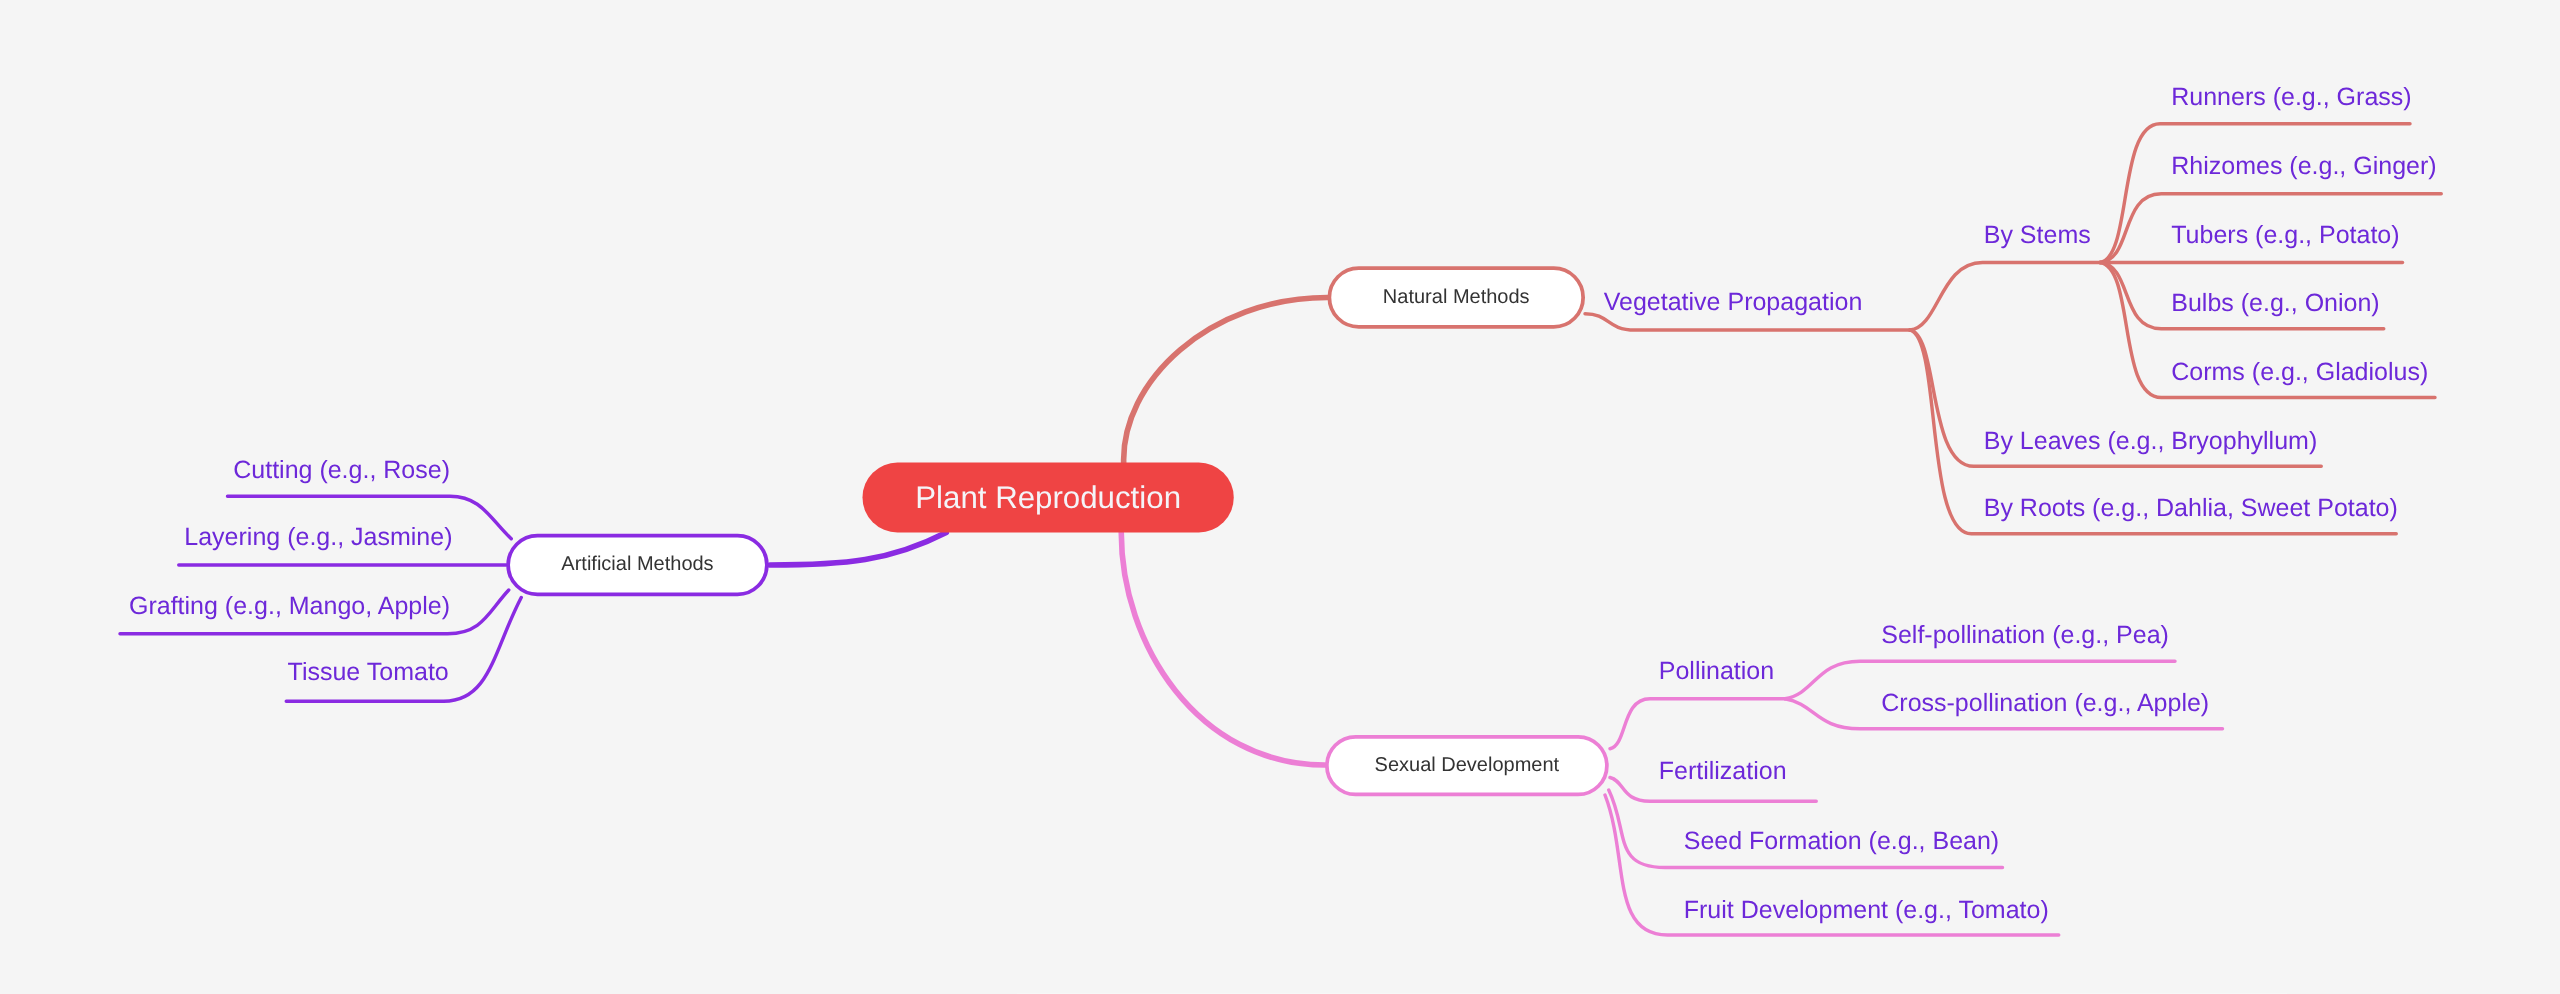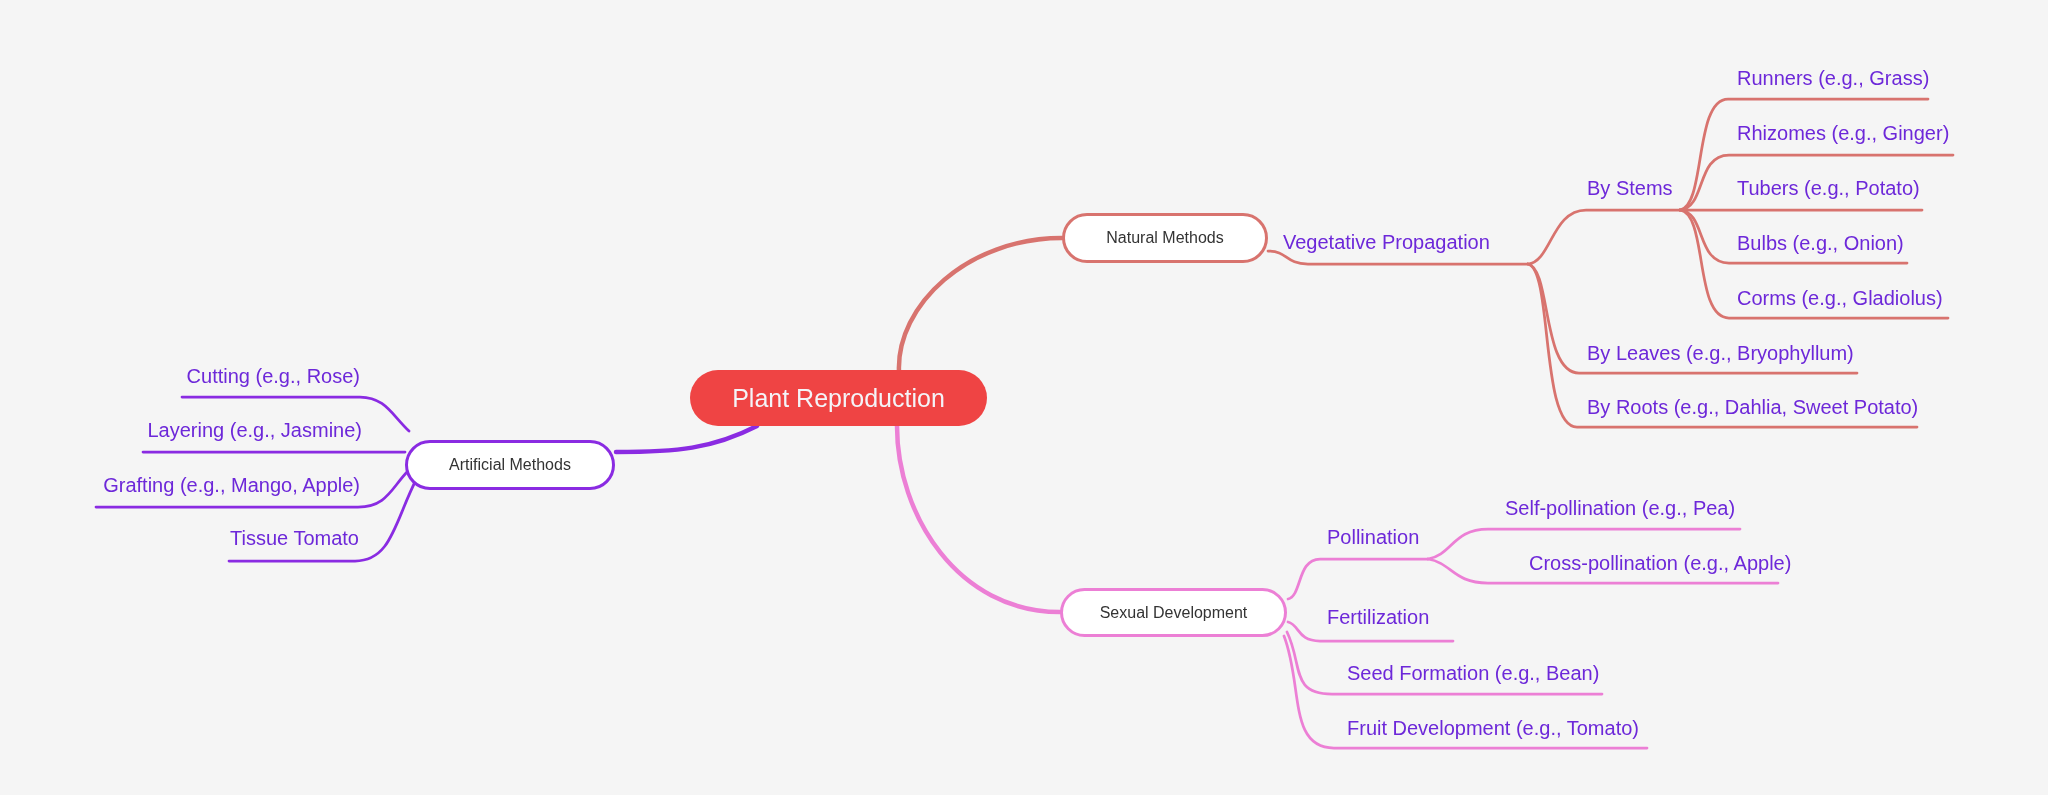--- a/index.html
+++ b/index.html
@@ -94,21 +94,21 @@
   </svg>
 
   <div class="root-pill" style="left:690px; top:370px; width:297px; height:56px;">
       <span>Plant Reproduction</span>
     </div>
 
   <div class="pill natural" style="left:1062px; top:213px; width:206px; height:50px;">
       <span>Natural Methods</span>
     </div>
 
-  <div class="pill artificial" style="left:405px; top:440px; width:210px; height:50px;text-align:right;">
+  <div class="pill artificial" style="left:405px; top:427px; width:210px; height:50px;text-align:right;">
       <span>Artificial Methods</span>
     </div>
 
   <div class="pill sexual" style="left:1060px; top:588px; width:227px; height:49px;">
       <span>Sexual Development</span>
     </div>
 
   <div class="label" style="left:1283px; top:230px;text-align:center;">Vegetative Propagation</div>
   <div class="label" style="left:1587px; top:176px;">By Stems</div>
   <div class="label" style="left:1737px; top:66px;">Runners (e.g., Grass)</div>
@@ -119,18 +119,18 @@
   <div class="label" style="left:1587px; top:341px;">By Leaves (e.g., Bryophyllum)</div>
   <div class="label" style="left:1587px; top:395px;">By Roots (e.g., Dahlia, Sweet Potato)</div>
 
   <div class="label" style="right:1688px; top:364px;">Cutting (e.g., Rose)</div>
   <div class="label" style="right:1686px; top:418px;">Layering (e.g., Jasmine)</div>
   <div class="label" style="right:1688px; top:473px;">Grafting (e.g., Mango, Apple)</div>
   <div class="label" style="right:1689px; top:526px;">Tissue Tomato</div>
 
   <div class="label" style="left:1327px; top:525px;">Pollination</div>
   <div class="label" style="left:1505px; top:496px;">Self-pollination (e.g., Pea)</div>
-  <div class="label" style="left:1505px; top:551px;margin-left:24px;">Cross-pollination (e.g., Apple)</div>
+  <div class="label" style="left:1505px; top:551px;">Cross-pollination (e.g., Apple)</div>
   <div class="label" style="left:1327px; top:605px;">Fertilization</div>
   <div class="label" style="left:1347px; top:661px;">Seed Formation (e.g., Bean)</div>
   <div class="label" style="left:1347px; top:716px;">Fruit Development (e.g., Tomato)</div>
 
 </div>
 
 </body></html>

